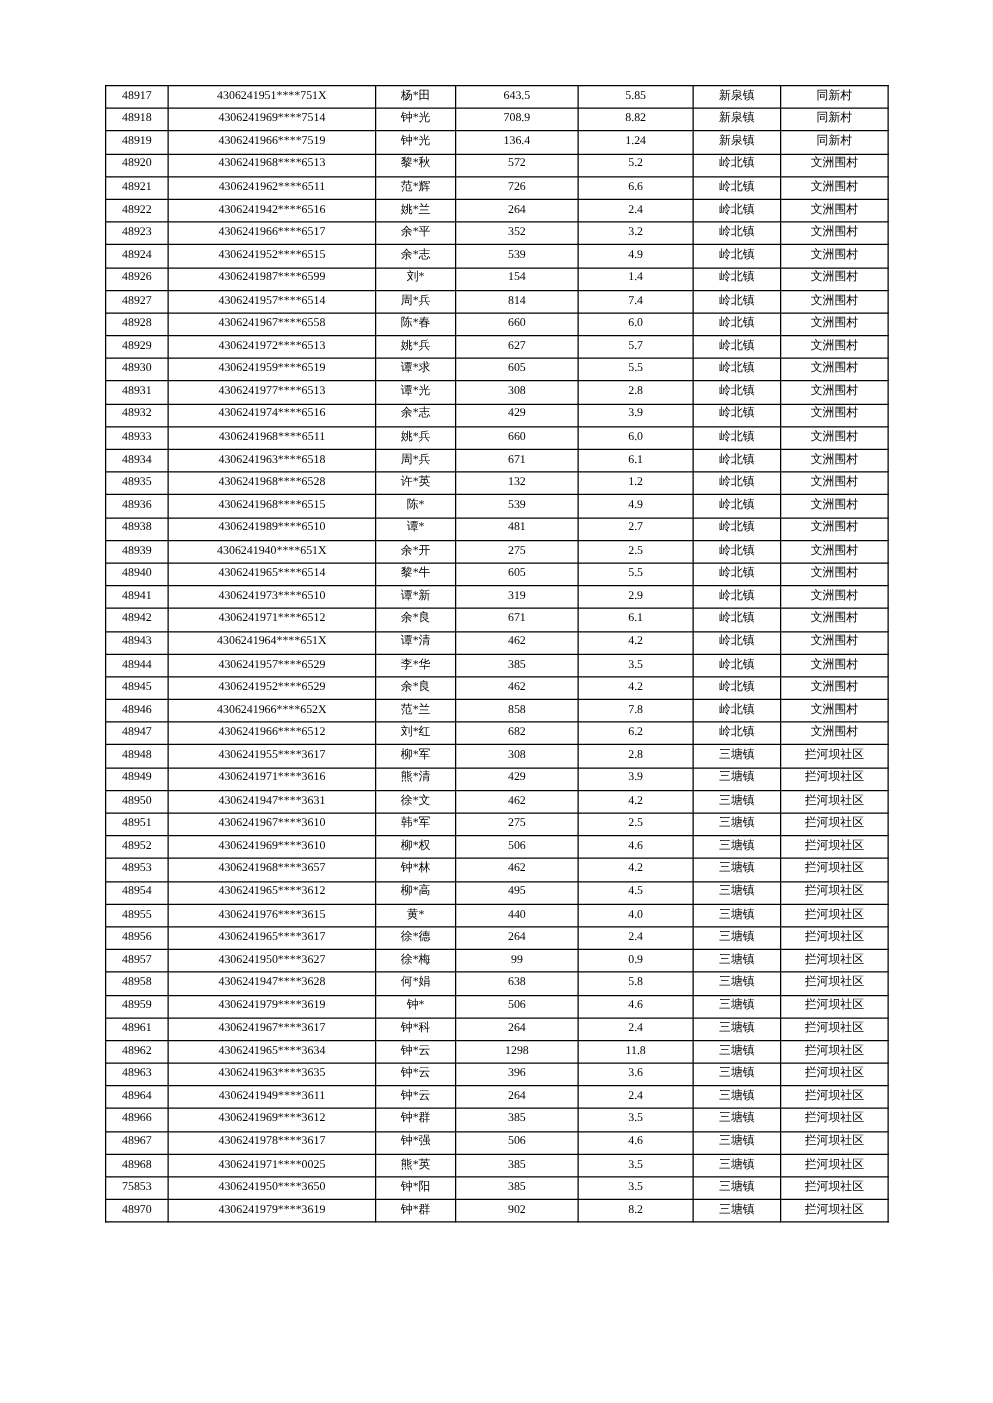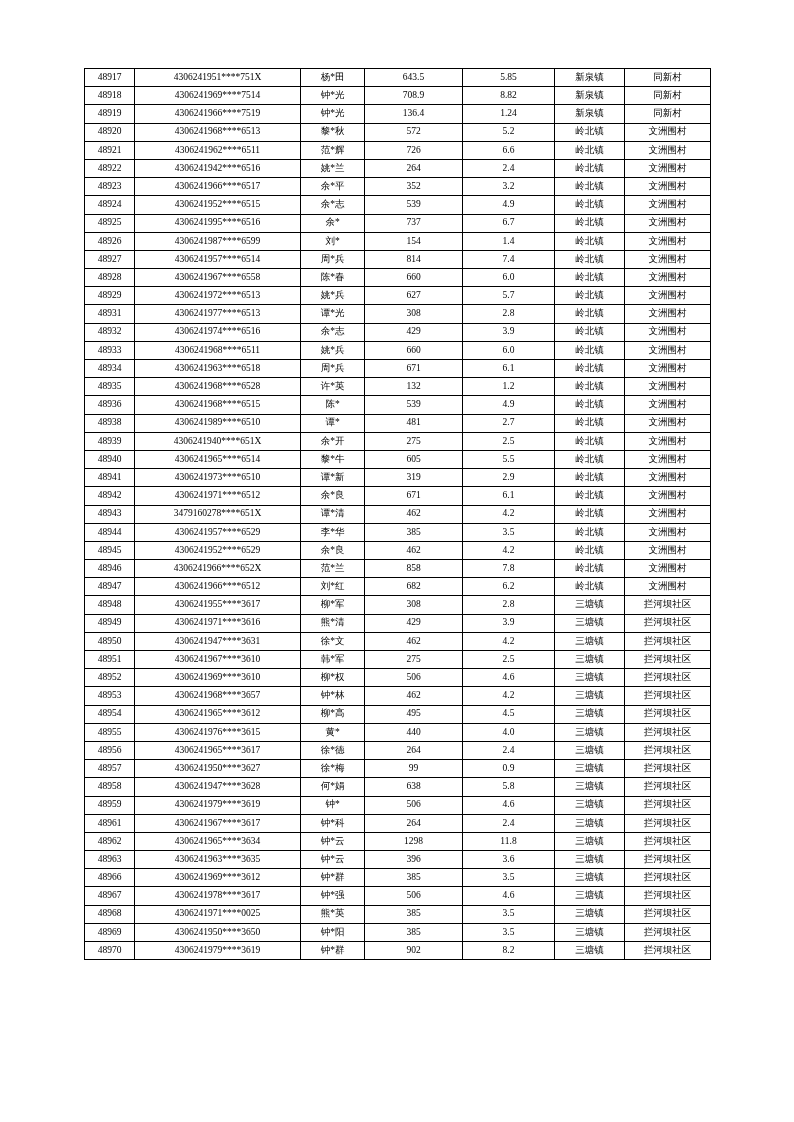--- a/index.html
+++ b/index.html
@@ -125,29 +125,20 @@
         <tr>
           <td>48924</td>
           <td>4306241952****6515</td>
           <td>余*志</td>
           <td>539</td>
           <td>4.9</td>
           <td>岭北镇</td>
           <td>文洲围村</td>
         </tr>
         <tr>
-          <td>48925</td>
-          <td>4306241995****6516</td>
-          <td>余*</td>
-          <td>737</td>
-          <td>6.7</td>
-          <td>岭北镇</td>
-          <td>文洲围村</td>
-        </tr>
-        <tr>
           <td>48926</td>
           <td>4306241987****6599</td>
           <td>刘*</td>
           <td>154</td>
           <td>1.4</td>
           <td>岭北镇</td>
           <td>文洲围村</td>
         </tr>
         <tr>
           <td>48927</td>
@@ -170,20 +161,29 @@
         <tr>
           <td>48929</td>
           <td>4306241972****6513</td>
           <td>姚*兵</td>
           <td>627</td>
           <td>5.7</td>
           <td>岭北镇</td>
           <td>文洲围村</td>
         </tr>
         <tr>
+          <td>48930</td>
+          <td>4306241959****6519</td>
+          <td>谭*求</td>
+          <td>605</td>
+          <td>5.5</td>
+          <td>岭北镇</td>
+          <td>文洲围村</td>
+        </tr>
+        <tr>
           <td>48931</td>
           <td>4306241977****6513</td>
           <td>谭*光</td>
           <td>308</td>
           <td>2.8</td>
           <td>岭北镇</td>
           <td>文洲围村</td>
         </tr>
         <tr>
           <td>48932</td>
@@ -270,21 +270,21 @@
           <td>48942</td>
           <td>4306241971****6512</td>
           <td>余*良</td>
           <td>671</td>
           <td>6.1</td>
           <td>岭北镇</td>
           <td>文洲围村</td>
         </tr>
         <tr>
           <td>48943</td>
-          <td>3479160278****651X</td>
+          <td>4306241964****651X</td>
           <td>谭*清</td>
           <td>462</td>
           <td>4.2</td>
           <td>岭北镇</td>
           <td>文洲围村</td>
         </tr>
         <tr>
           <td>48944</td>
           <td>4306241957****6529</td>
           <td>李*华</td>
@@ -449,20 +449,29 @@
         <tr>
           <td>48963</td>
           <td>4306241963****3635</td>
           <td>钟*云</td>
           <td>396</td>
           <td>3.6</td>
           <td>三塘镇</td>
           <td>拦河坝社区</td>
         </tr>
         <tr>
+          <td>48964</td>
+          <td>4306241949****3611</td>
+          <td>钟*云</td>
+          <td>264</td>
+          <td>2.4</td>
+          <td>三塘镇</td>
+          <td>拦河坝社区</td>
+        </tr>
+        <tr>
           <td>48966</td>
           <td>4306241969****3612</td>
           <td>钟*群</td>
           <td>385</td>
           <td>3.5</td>
           <td>三塘镇</td>
           <td>拦河坝社区</td>
         </tr>
         <tr>
           <td>48967</td>
@@ -476,21 +485,21 @@
         <tr>
           <td>48968</td>
           <td>4306241971****0025</td>
           <td>熊*英</td>
           <td>385</td>
           <td>3.5</td>
           <td>三塘镇</td>
           <td>拦河坝社区</td>
         </tr>
         <tr>
-          <td>48969</td>
+          <td>75853</td>
           <td>4306241950****3650</td>
           <td>钟*阳</td>
           <td>385</td>
           <td>3.5</td>
           <td>三塘镇</td>
           <td>拦河坝社区</td>
         </tr>
         <tr>
           <td>48970</td>
           <td>4306241979****3619</td>

